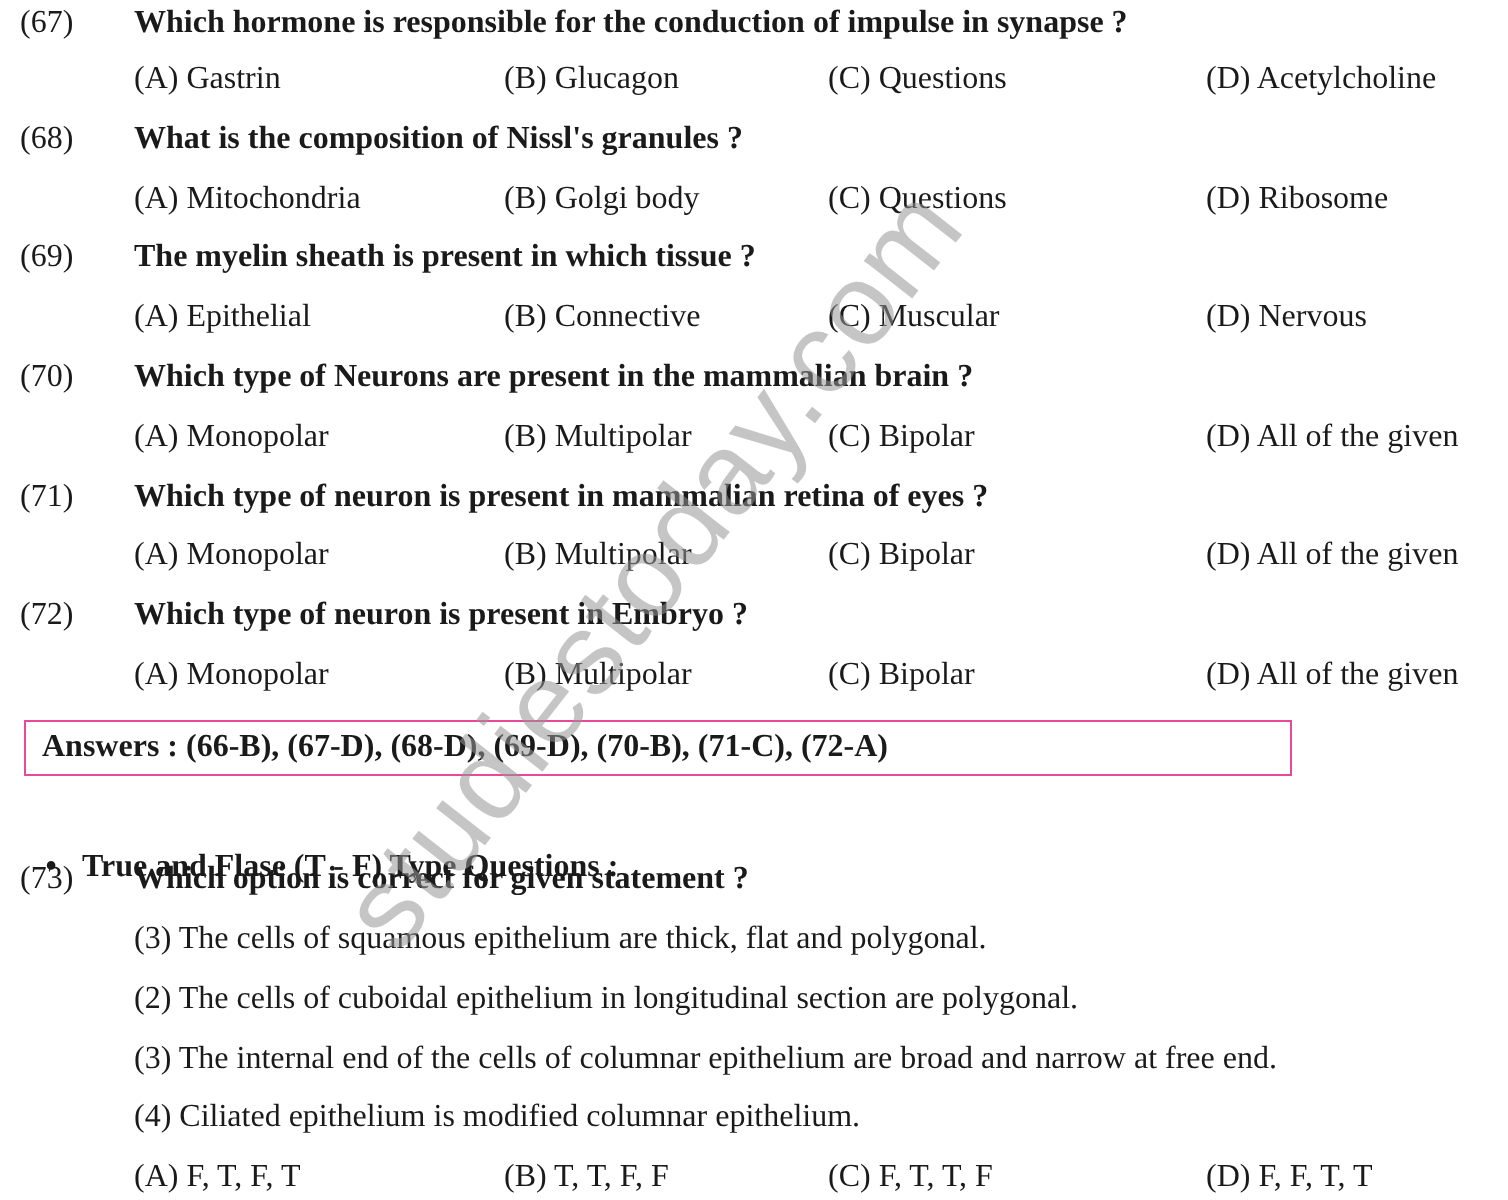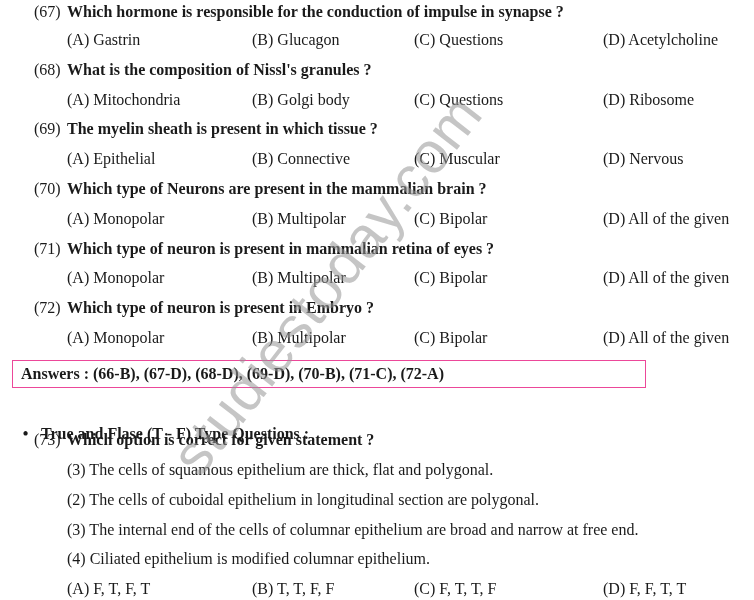--- a/index.html
+++ b/index.html
@@ -19,21 +19,20 @@
   .line {
     position: absolute;
     left: 0;
     height: 24px;
     line-height: 24px;
     white-space: nowrap;
   }
   .qnum {
     position: absolute;
     left: 10px;
-    margin-left: 24px;
   }
   .qtext {
     position: absolute;
     left: 67px;
     font-weight: bold;
   }
   .opt {
     position: absolute;
   }
   .opt.a { left: 67px; }

